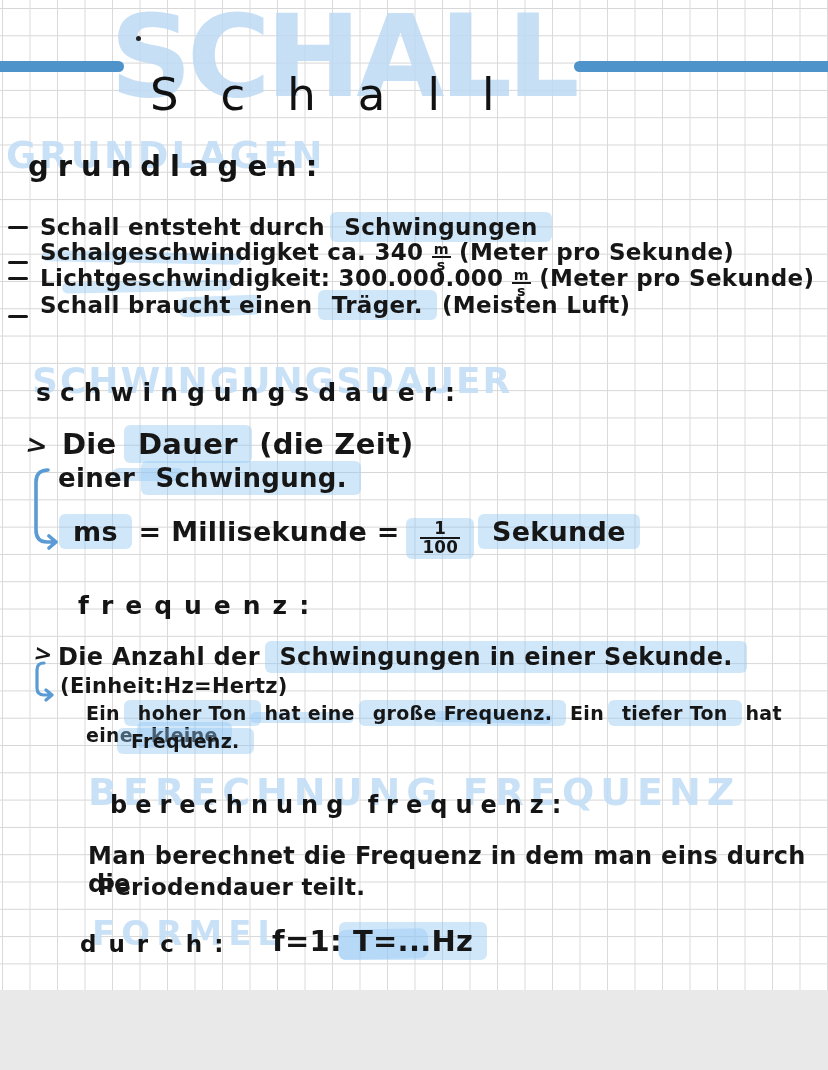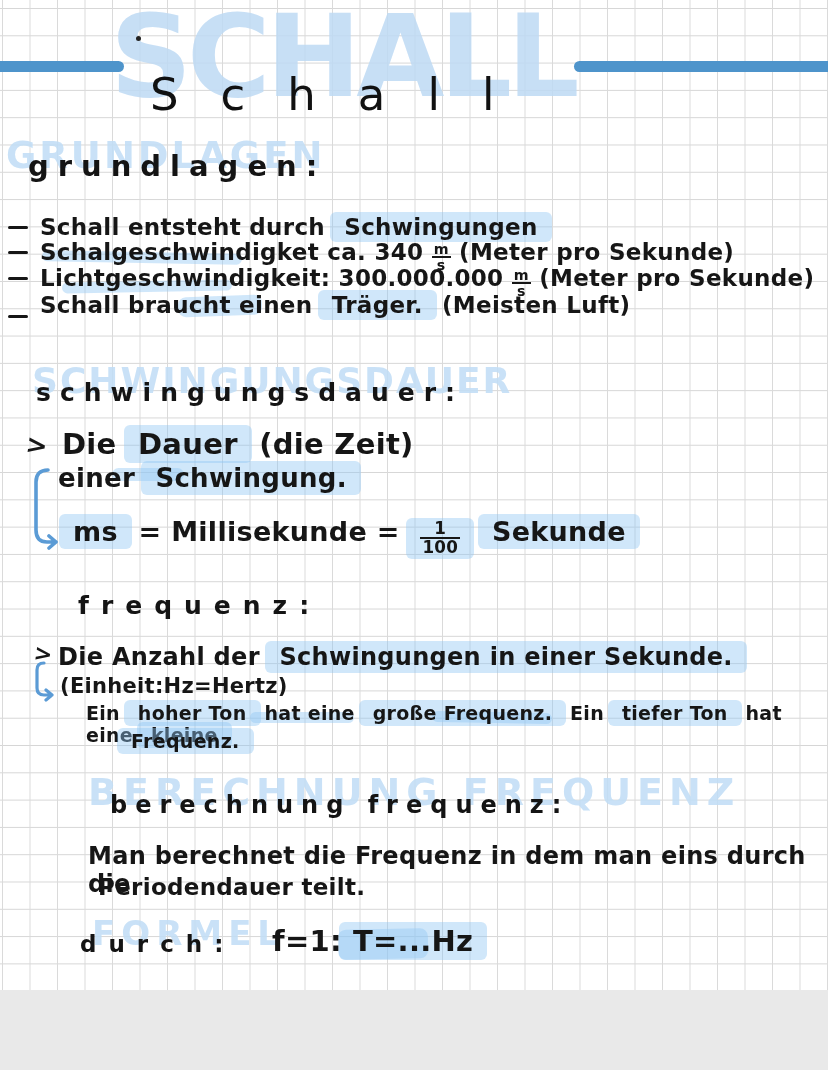--- a/index.html
+++ b/index.html
@@ -136,21 +136,21 @@
   <div class="pen-dot"></div>
   <div class="bar bar-left"></div>
   <div class="bar bar-right"></div>
 
   <div class="block" style="left:6px;top:137px;font-size:37px;letter-spacing:3px;">GRUNDLAGEN</div>
   <div class="hhead" style="left:28px;top:152px;font-size:29px;letter-spacing:9px;">grundlagen:</div>
 
   <div class="bullet-row" style="left:8px;top:214px;font-size:23px;">
     <span class="dash"></span><span><span>Schall entsteht durch </span><span class="hl">Schwingungen</span></span>
   </div>
-  <div class="bullet-row" style="left:8px;top:239px;font-size:23px;">
+  <div class="bullet-row" style="left:8px;top:239px;font-size:23px;align-items:center;">
     <span class="dash"></span><span><span>Schalgeschwindigket ca. 340 </span><span class="frac"><span class="ftop">m</span><span class="fbot">s</span></span><span> (Meter pro Sekunde)</span></span>
   </div>
   <div class="bullet-row" style="left:8px;top:265px;font-size:23px;">
     <span class="dash"></span><span><span>Lichtgeschwindigkeit: 300.000.000 </span><span class="frac"><span class="ftop">m</span><span class="fbot">s</span></span><span> (Meter pro Sekunde)</span></span>
   </div>
   <div class="bullet-row" style="left:8px;top:292px;font-size:23px;align-items:flex-end;">
     <span class="dash"></span><span><span>Schall braucht einen </span><span class="hl">Träger.</span><span> (Meisten Luft)</span></span>
   </div>
 
   <div class="block" style="left:32px;top:363px;font-size:36px;letter-spacing:2px;">SCHWINGUNGSDAUER</div>

